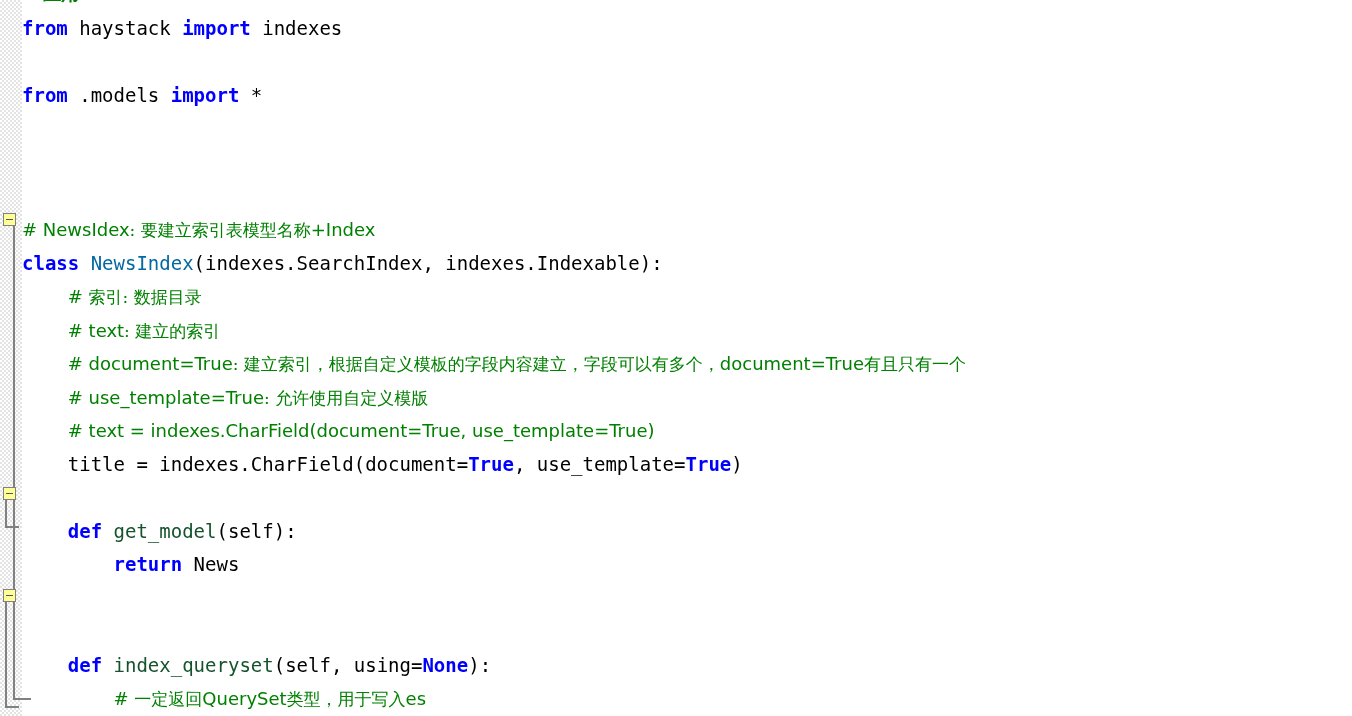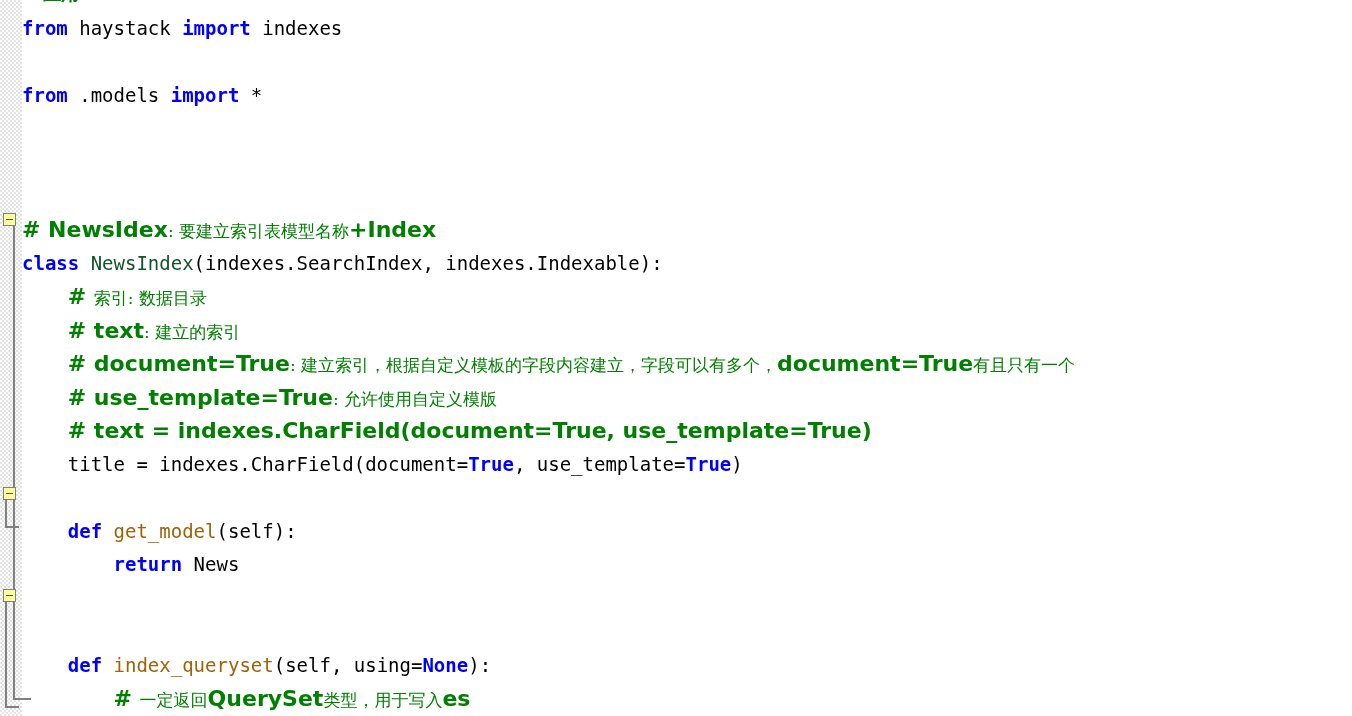--- a/index.html
+++ b/index.html
@@ -90,27 +90,27 @@
     white-space: pre;
     color: #000000;
   }
   .ln {
     height: 33.5px;
     white-space: pre;
   }
 
   
   .kw      { color: #0000ff; font-weight: bold; }
-  .cls     { color: #14532d; }
-  .fn      { color: #a16207; }
+  .cls     { color: #0369a1; }
+  .fn      { color: #14532d; }
   .plain   { color: #000000; }
   .cmt     { color: #008000; }
 
   .cmt-cjk { font-family: "DejaVu Serif", "Liberation Serif", serif; font-size: 17px; margin-top: 26px; }
-  .cmt-sans{ font-family: "DejaVu Sans", "Liberation Sans", sans-serif; font-weight: bold; font-size: 22px; }
+  .cmt-sans{ font-family: "DejaVu Sans", "Liberation Sans", sans-serif; font-weight: normal; font-size: 18px; }
 
   
   .cut-line {
     position: absolute;
     left: 22px;
     top: -18px;
     font-family: "DejaVu Sans", "Liberation Sans", sans-serif;
     font-size: 18px;
     font-weight: bold;
     color: #008000;

